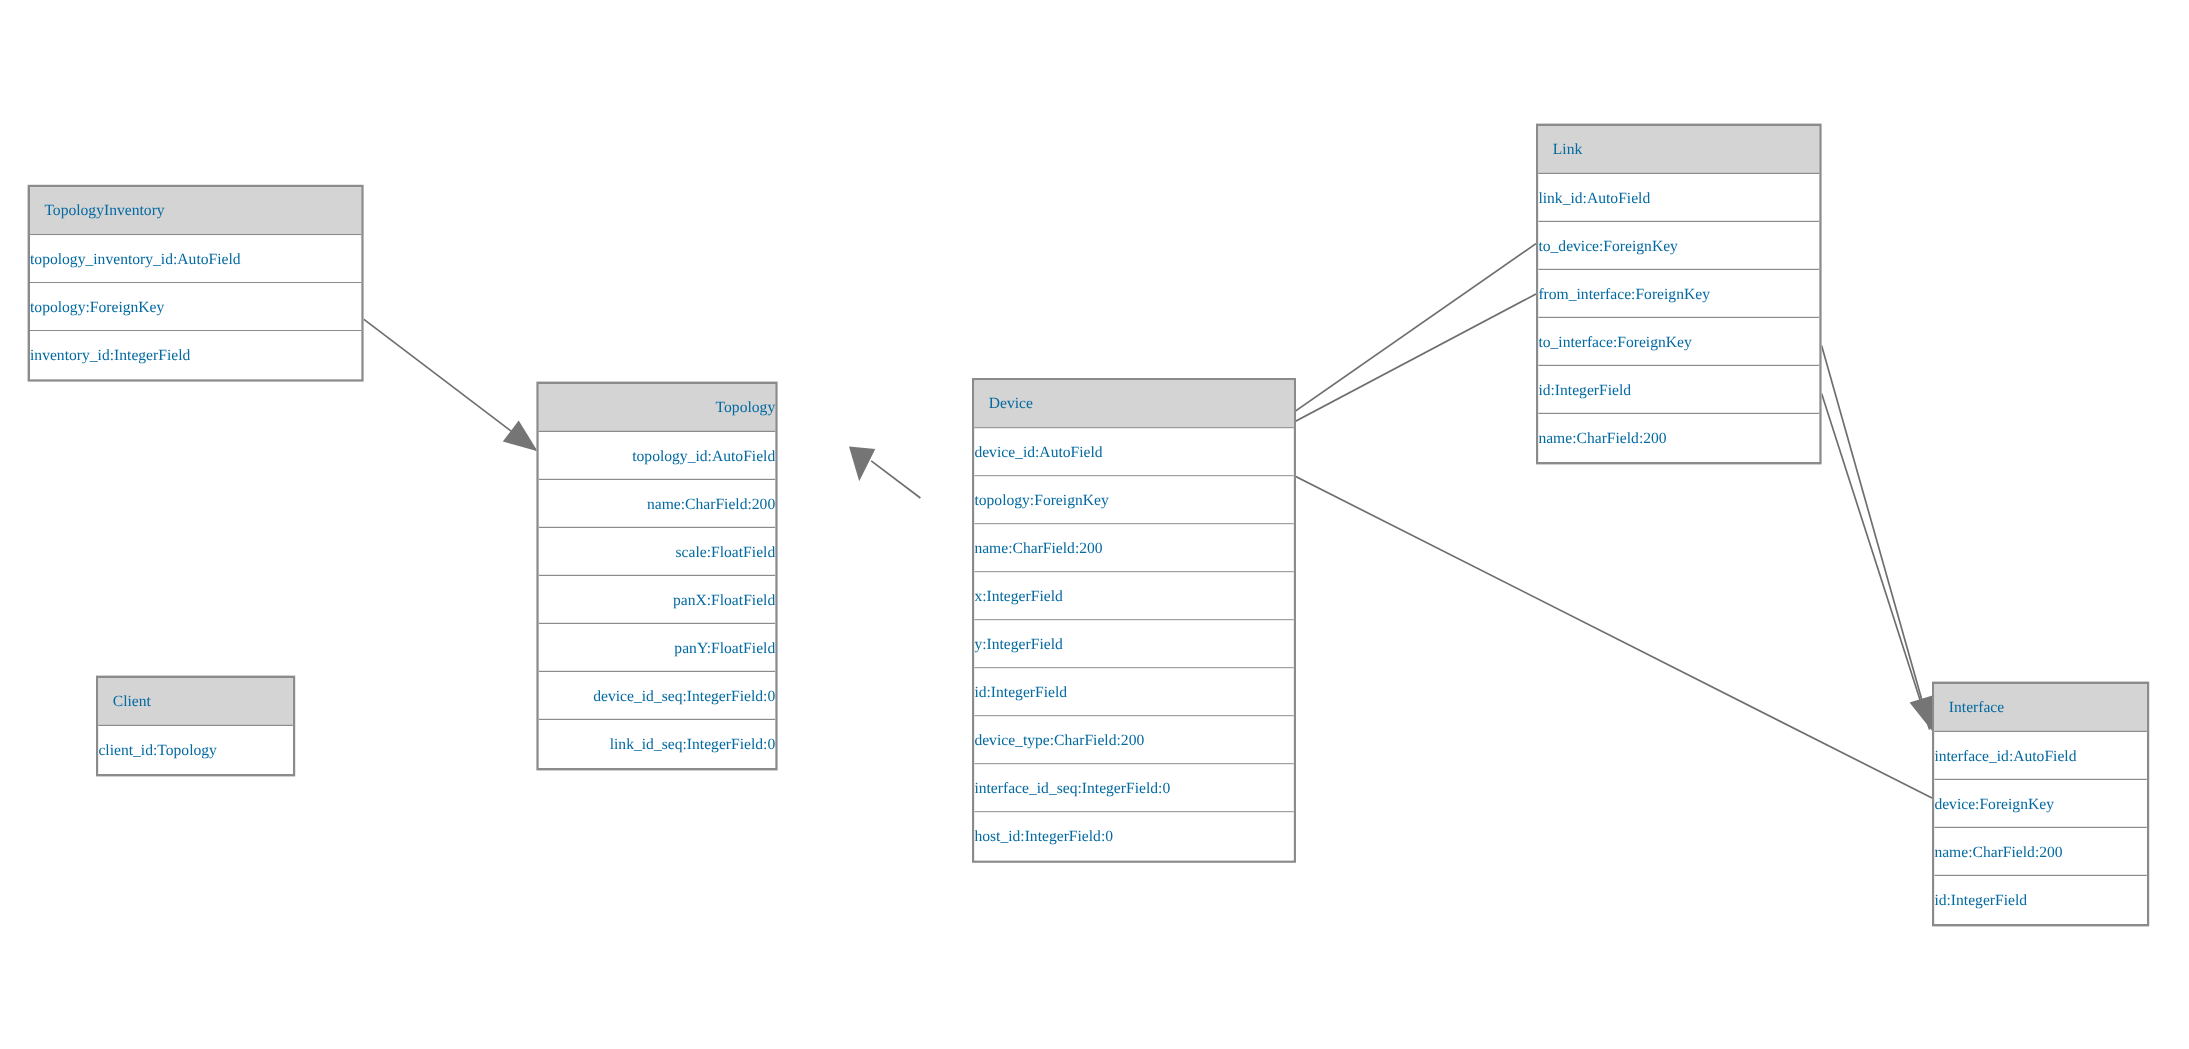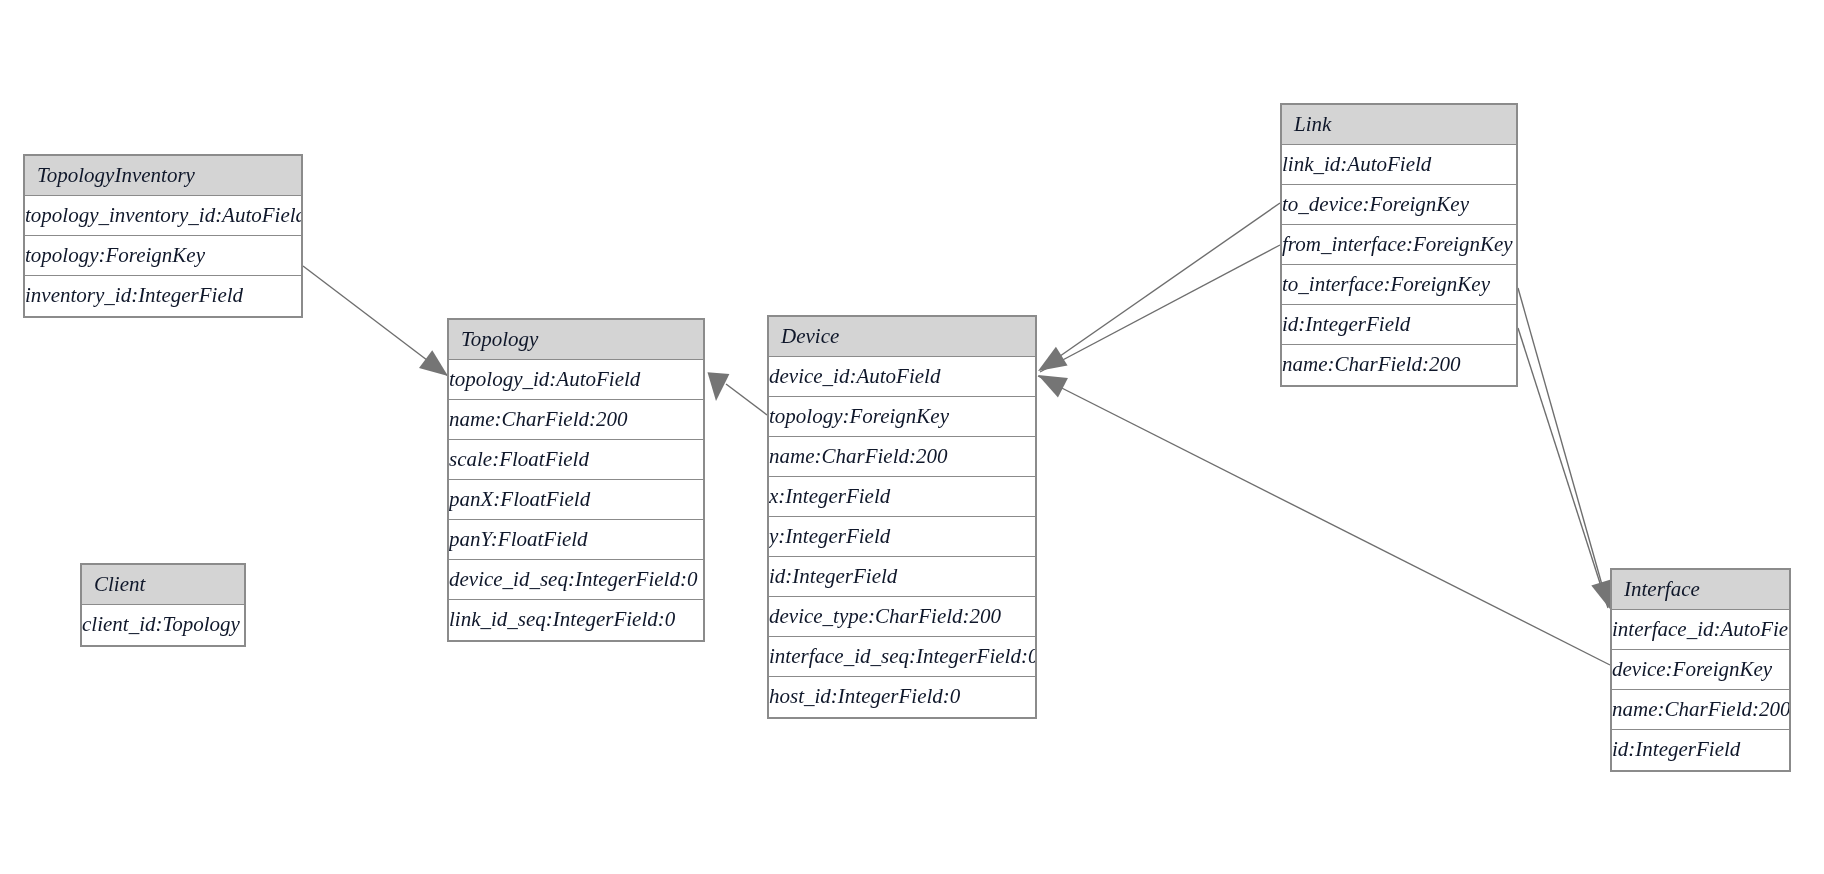--- a/index.html
+++ b/index.html
@@ -19,23 +19,22 @@
     position: absolute;
     left: 0;
     top: 0;
     pointer-events: none;
   }
   .entity {
     position: absolute;
     box-sizing: border-box;
     border: 2px solid #8b8b8b;
     background: #ffffff;
-    color: #0f172a;
-    font-size: 21px;
-    font-style: italic;
+    color: #0369a1;
+    font-size: 13px;
   }
   .entity-header {
     box-sizing: border-box;
     height: 40px;
     line-height: 38px;
     padding-left: 12px;
     background: #d4d4d4;
     border-bottom: 1px solid #8b8b8b;
     white-space: nowrap;
     overflow: hidden;
@@ -70,35 +69,35 @@
       <line x1="1518" y1="288" x2="1608" y2="606" stroke="#6e6e6e" stroke-width="1.4"></line>
       <line x1="1518" y1="328" x2="1608" y2="608" stroke="#6e6e6e" stroke-width="1.4"></line>
       <polygon points="0,0 -28,-11 -28,11" transform="translate(1610,609) rotate(73)" fill="#757575"></polygon>
     </svg>
 <div class="entity" style="left: 23px; top: 154px; width: 280px;">
       <div class="entity-header">TopologyInventory</div>
       <div class="entity-row">topology_inventory_id:AutoField</div>
       <div class="entity-row">topology:ForeignKey</div>
       <div class="entity-row">inventory_id:IntegerField</div>
     </div>
-    <div class="entity" style="left: 447px; top: 318px; width: 258px;">
+    <div class="entity" style="left: 447px; top: 318px; width: 201px; text-align: right;">
       <div class="entity-header">Topology</div>
       <div class="entity-row">topology_id:AutoField</div>
       <div class="entity-row">name:CharField:200</div>
       <div class="entity-row">scale:FloatField</div>
       <div class="entity-row">panX:FloatField</div>
       <div class="entity-row">panY:FloatField</div>
       <div class="entity-row">device_id_seq:IntegerField:0</div>
       <div class="entity-row">link_id_seq:IntegerField:0</div>
     </div>
     <div class="entity" style="left: 80px; top: 527px; width: 166px; margin-top: 36px;">
       <div class="entity-header">Client</div>
       <div class="entity-row">client_id:Topology</div>
     </div>
-    <div class="entity" style="left: 767px; top: 315px; width: 270px;">
+    <div class="entity" style="left: 810px; top: 315px; width: 270px;">
       <div class="entity-header">Device</div>
       <div class="entity-row">device_id:AutoField</div>
       <div class="entity-row">topology:ForeignKey</div>
       <div class="entity-row">name:CharField:200</div>
       <div class="entity-row">x:IntegerField</div>
       <div class="entity-row">y:IntegerField</div>
       <div class="entity-row">id:IntegerField</div>
       <div class="entity-row">device_type:CharField:200</div>
       <div class="entity-row">interface_id_seq:IntegerField:0</div>
       <div class="entity-row">host_id:IntegerField:0</div>

